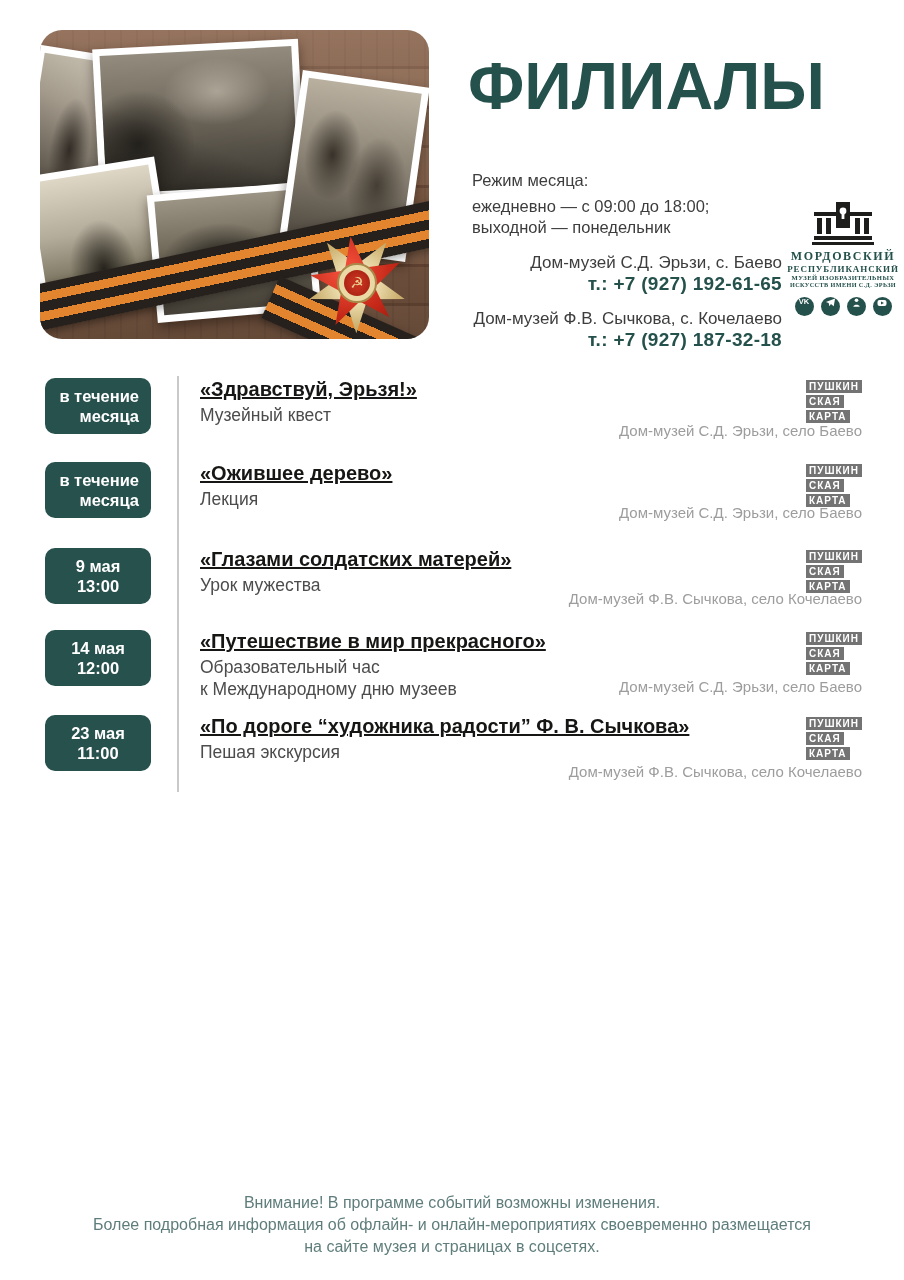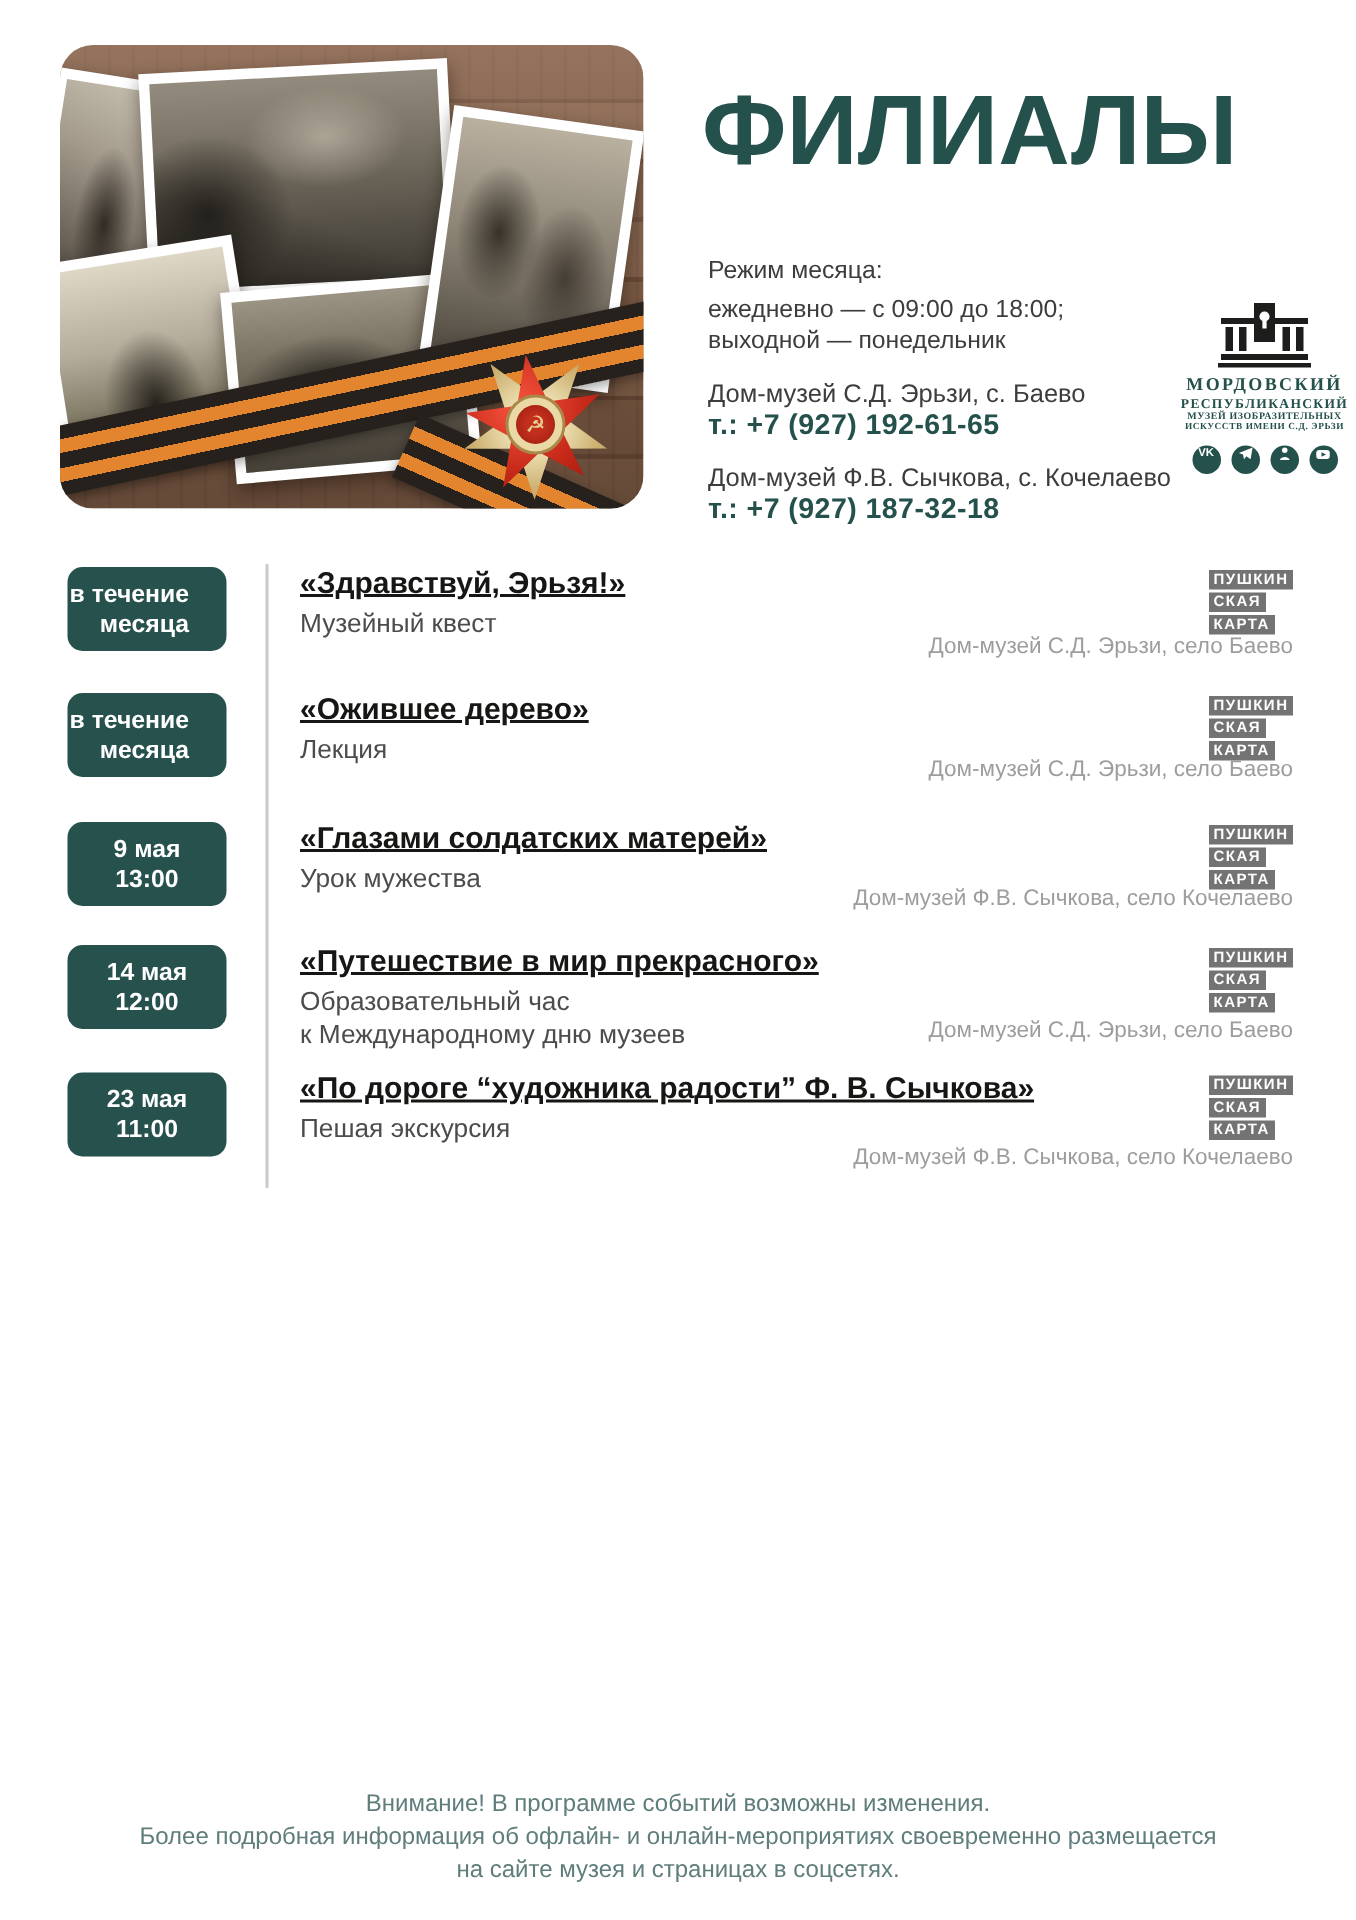--- a/index.html
+++ b/index.html
@@ -71,21 +71,21 @@
     font-family:"DejaVu Sans",sans-serif; }
 
   
   .main-title {
     position:absolute; left:468px; top:48px;
     font-size:66px; font-weight:bold; letter-spacing:0px; color:#25514c; white-space:nowrap;
   }
   .info { position:absolute; left:472px; top:170px; width:310px; color:#3d3d3d; font-size:16.5px; line-height:21px; }
   .info .label { margin-bottom:5px; }
   .info .sched { }
-  .branch { margin-top:14px; }
+  .branch { margin-top:14px;text-align:right; }
   .branch .branch-name { font-size:17px; color:#3d3d3d; }
   .branch .branch-phone { font-size:19px; font-weight:bold; color:#25514c; letter-spacing:0.3px; }
 
   
   .museum-logo { position:absolute; left:783px; top:202px; width:120px; text-align:center; color:#25514c; }
   .museum-logo svg { display:block; margin:0 auto 3px auto; }
   .ml-line { font-family:"Liberation Serif","DejaVu Serif",serif; font-weight:bold; white-space:nowrap; }
   .ml-1 { font-size:12px; letter-spacing:1.6px; }
   .ml-2 { font-size:9px;  letter-spacing:0.9px; }
   .ml-3 { font-size:6.6px; letter-spacing:0.4px; }
@@ -100,21 +100,21 @@
   .divider { position:absolute; left:137px; top:0; width:2px; height:416px; background:#c9c9c9; }
   .event-row { position:absolute; left:0; right:0; height:80px; }
   .row1 { top:2px; } .row2 { top:86px; } .row3 { top:172px; } .row4 { top:254px; } .row5 { top:339px; }
 
   .date-badge {
     position:absolute; left:5px; top:0; width:106px; height:56px;
     background:#27514d; border-radius:10px; color:#ffffff;
     display:flex; flex-direction:column; justify-content:center;
     font-weight:bold; font-size:16.5px; line-height:20px;
   }
-  .badge-right { align-items:flex-end; padding-right:25px; }
+  .badge-right { align-items:flex-end; padding-right:12px; }
   .badge-center { align-items:center; }
 
   .event-body { position:absolute; left:160px; top:0; right:70px; }
   .event-title { font-size:20px; font-weight:bold; color:#161614; white-space:nowrap; margin-bottom:3px;text-decoration:underline; }
   .event-sub { font-size:17.5px; color:#4c4c4c; line-height:22px; }
 
   .pushkin { position:absolute; right:2px; top:2px; display:flex; flex-direction:column; gap:2px; align-items:flex-start; }
   .pk-line { background:#737373; color:#ffffff; font-weight:bold; font-size:10px; letter-spacing:1px; line-height:11px; padding:1px 3px; }
 
   .event-loc { position:absolute; right:2px; top:44px; font-size:15px; color:#9d9d9d; white-space:nowrap; }

